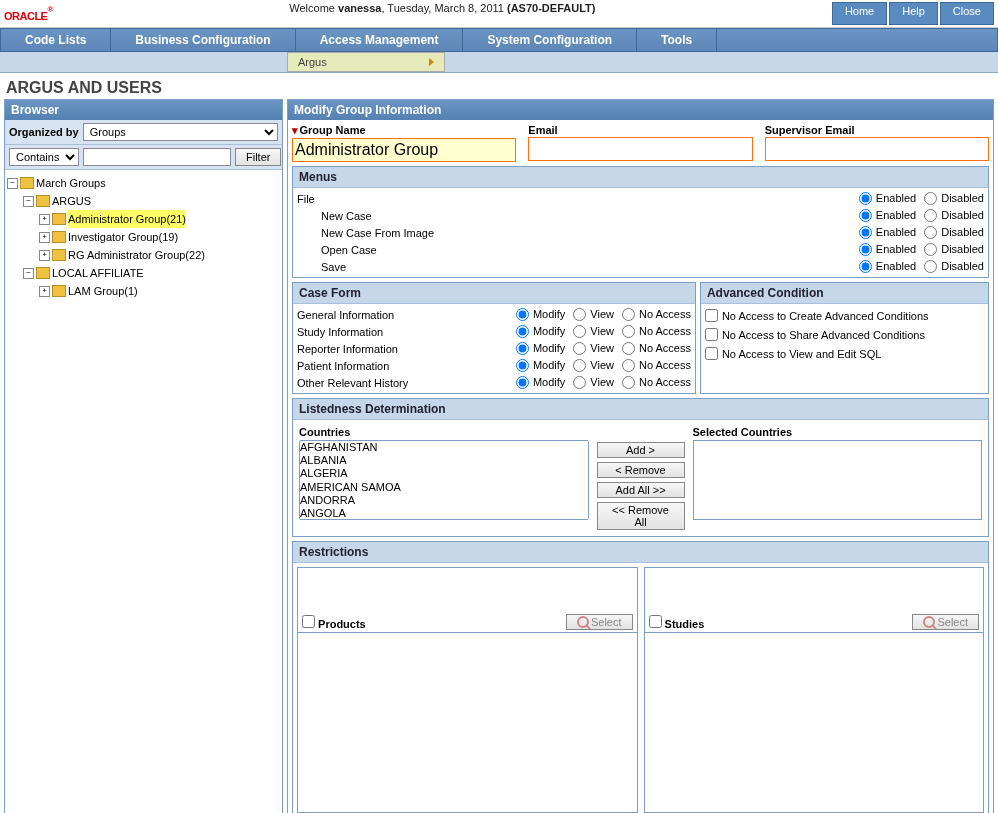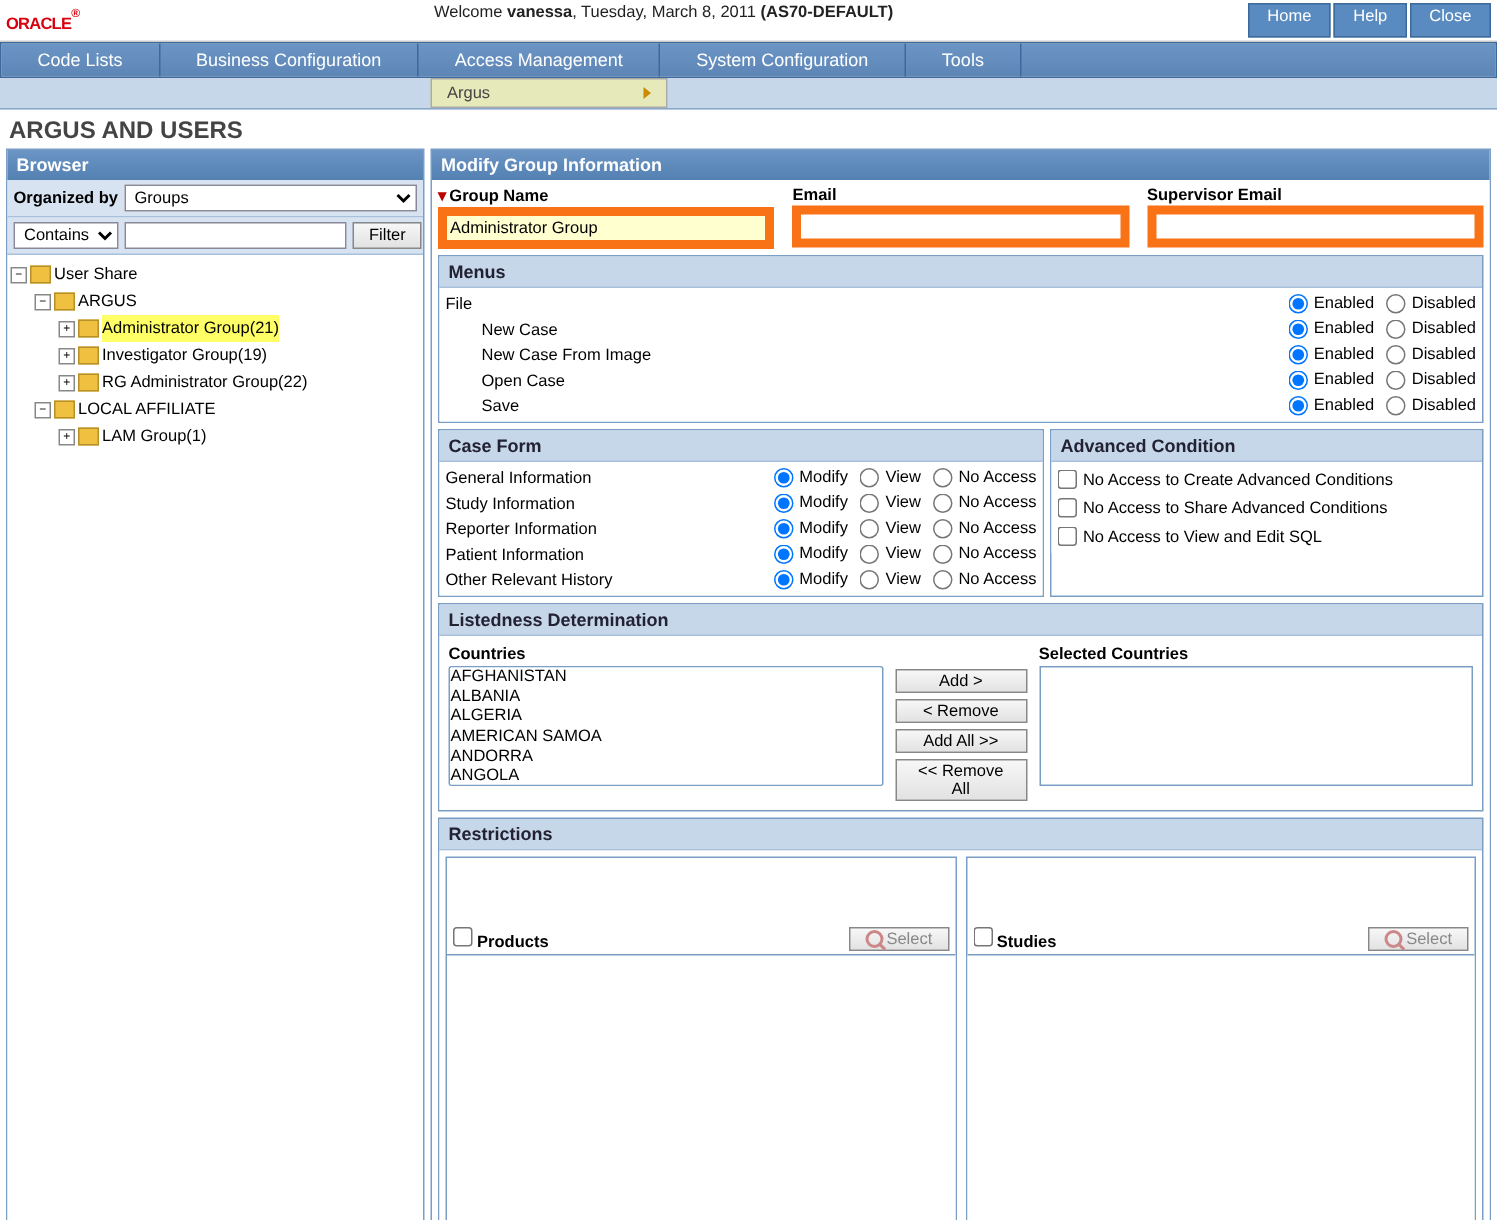--- a/index.html
+++ b/index.html
@@ -5,21 +5,21 @@
 * { box-sizing: border-box; margin: 0; padding: 0; font-family: Tahoma, Arial, sans-serif; font-size: 11px; }
 body { background: #fff; width: 998px; }
 .topbar { display: flex; justify-content: space-between; padding: 2px 4px; border-bottom: 1px solid #ccc; }
 .logo { font-family: Georgia, serif; font-size: 20px; font-weight: bold; color: #d9000d; letter-spacing: -0.5px; }
 .logo sup { font-size: 8px; }
 .welcome { font-size: 11px; color: #222; }
 .welcome b { font-weight: bold; }
 .topbtns { display: flex; gap: 2px; }
 .topbtn { background: #5a8bc0; color: #fff; padding: 2px 12px; border: 1px solid #3d6a9a; cursor: pointer; font-size: 11px; }
 .menubar { display: flex; background: linear-gradient(#6b95c5,#5d86b6); border: 1px solid #3d6a9a; }
-.menutab { padding: 4px 24px; color: #fff; border-right: 1px solid #3d6a9a; cursor: pointer; font-size: 12px; font-weight: normal; }
+.menutab { padding: 4px 24px; color: #fff; border-right: 1px solid #3d6a9a; cursor: pointer; font-size: 12px; font-weight: bold; }
 .submenu { display:flex; background:#c6d7e9; padding:0; border-bottom:1px solid #8aa7c9;}
 .submenu-spacer { width:287px; }
 .submenu-item { background:#e6e9ba; padding:3px 10px; width:158px; border:1px solid #aaa; color:#444; display:flex; justify-content:space-between; align-items:center;}
 .pageheader { font-size: 16px; font-weight: bold; color: #444; padding: 6px 6px 2px 6px; }
 .main { display: flex; padding: 0 4px 4px 4px; gap: 4px; }
 .panel { border: 1px solid #7a9ec4; }
 .panelhdr { background: linear-gradient(#6b95c5,#5381b2); color: #fff; padding: 3px 6px; font-weight: bold; font-size: 12px; }
 .leftpanel { width: 279px; display:flex; flex-direction:column; }
 .leftbody { flex:1; background:#fff; }
 .orgrow { background: #d7e3f0; padding: 3px 4px; display: flex; align-items: center; gap: 4px; border-bottom:1px solid #a8c0db;}
@@ -35,21 +35,21 @@
 .tn .fold { width:14px; height:12px; background:#f0c040; border:1px solid #b8902a; display:inline-block;}
 .tn .foldopen { width:14px; height:12px; background:#f0c040; border:1px solid #b8902a; display:inline-block; position:relative;}
 .tn.sel span.lbl{ background:#ffff66; }
 .indent1{padding-left:16px;} .indent2{padding-left:32px;}
 .leftfooter { background:#d7e3f0; padding:3px 4px; text-align:right; border-top:1px solid #a8c0db;}
 .rightpanel { flex:1; display:flex; flex-direction:column;}
 .rightbody { flex:1; padding:4px; background:#fff; display:flex; flex-direction:column; gap:4px;}
 .formrow { display:flex; gap:12px; }
 .fld { display:flex; flex-direction:column; flex:1; }
 .fld label { font-weight:bold; font-size:11px; margin-bottom:1px;}
-.fld input { border:6px solid #f97316; padding:2px; font-size:11px;}
+.fld input { border:1px solid #f97316; padding:2px; font-size:16px;}
 .fld.req input { background:#ffffcf; }
 .req-mark { color:#b00; font-size:11px; margin-right:2px;}
 .section { border:1px solid #7a9ec4; }
 .sechdr { background:#c6d7e9; padding:3px 6px; font-weight:bold; font-size:12px; color:#223; border-bottom:1px solid #a8c0db;}
 .secbody { padding:2px 4px; background:#fff;}
 .menusection .secbody { max-height:106px; overflow-y:scroll; }
 .mrow { display:flex; align-items:center; padding:2px 0;}
 .mrow .mlabel { flex:1; font-size:11px;}
 .mrow.sub .mlabel { padding-left:24px; }
 .radset { display:flex; align-items:flex-start; gap:2px; font-size:11px;}
@@ -122,21 +122,21 @@
     </div>
     <div class="filterrow">
       <select><option>Contains</option></select>
       <input type="text" style="">
       <button class="btn">Filter</button>
     </div>
     <div class="leftbody tree">
       <div class="tn">
           <span class="tog">−</span>
           <span class="foldopen"></span> 
-          <span class="lbl">User Share</span>
+          <span class="lbl">March Groups</span>
         </div>
       <div class="tn indent1">
           <span class="tog">−</span>
           <span class="foldopen"></span> 
           <span class="lbl">ARGUS</span>
         </div>
       <div class="tn indent2 sel">
           <span class="tog">+</span>
           <span class="fold"></span> 
           <span class="lbl">Administrator Group(21)</span>

